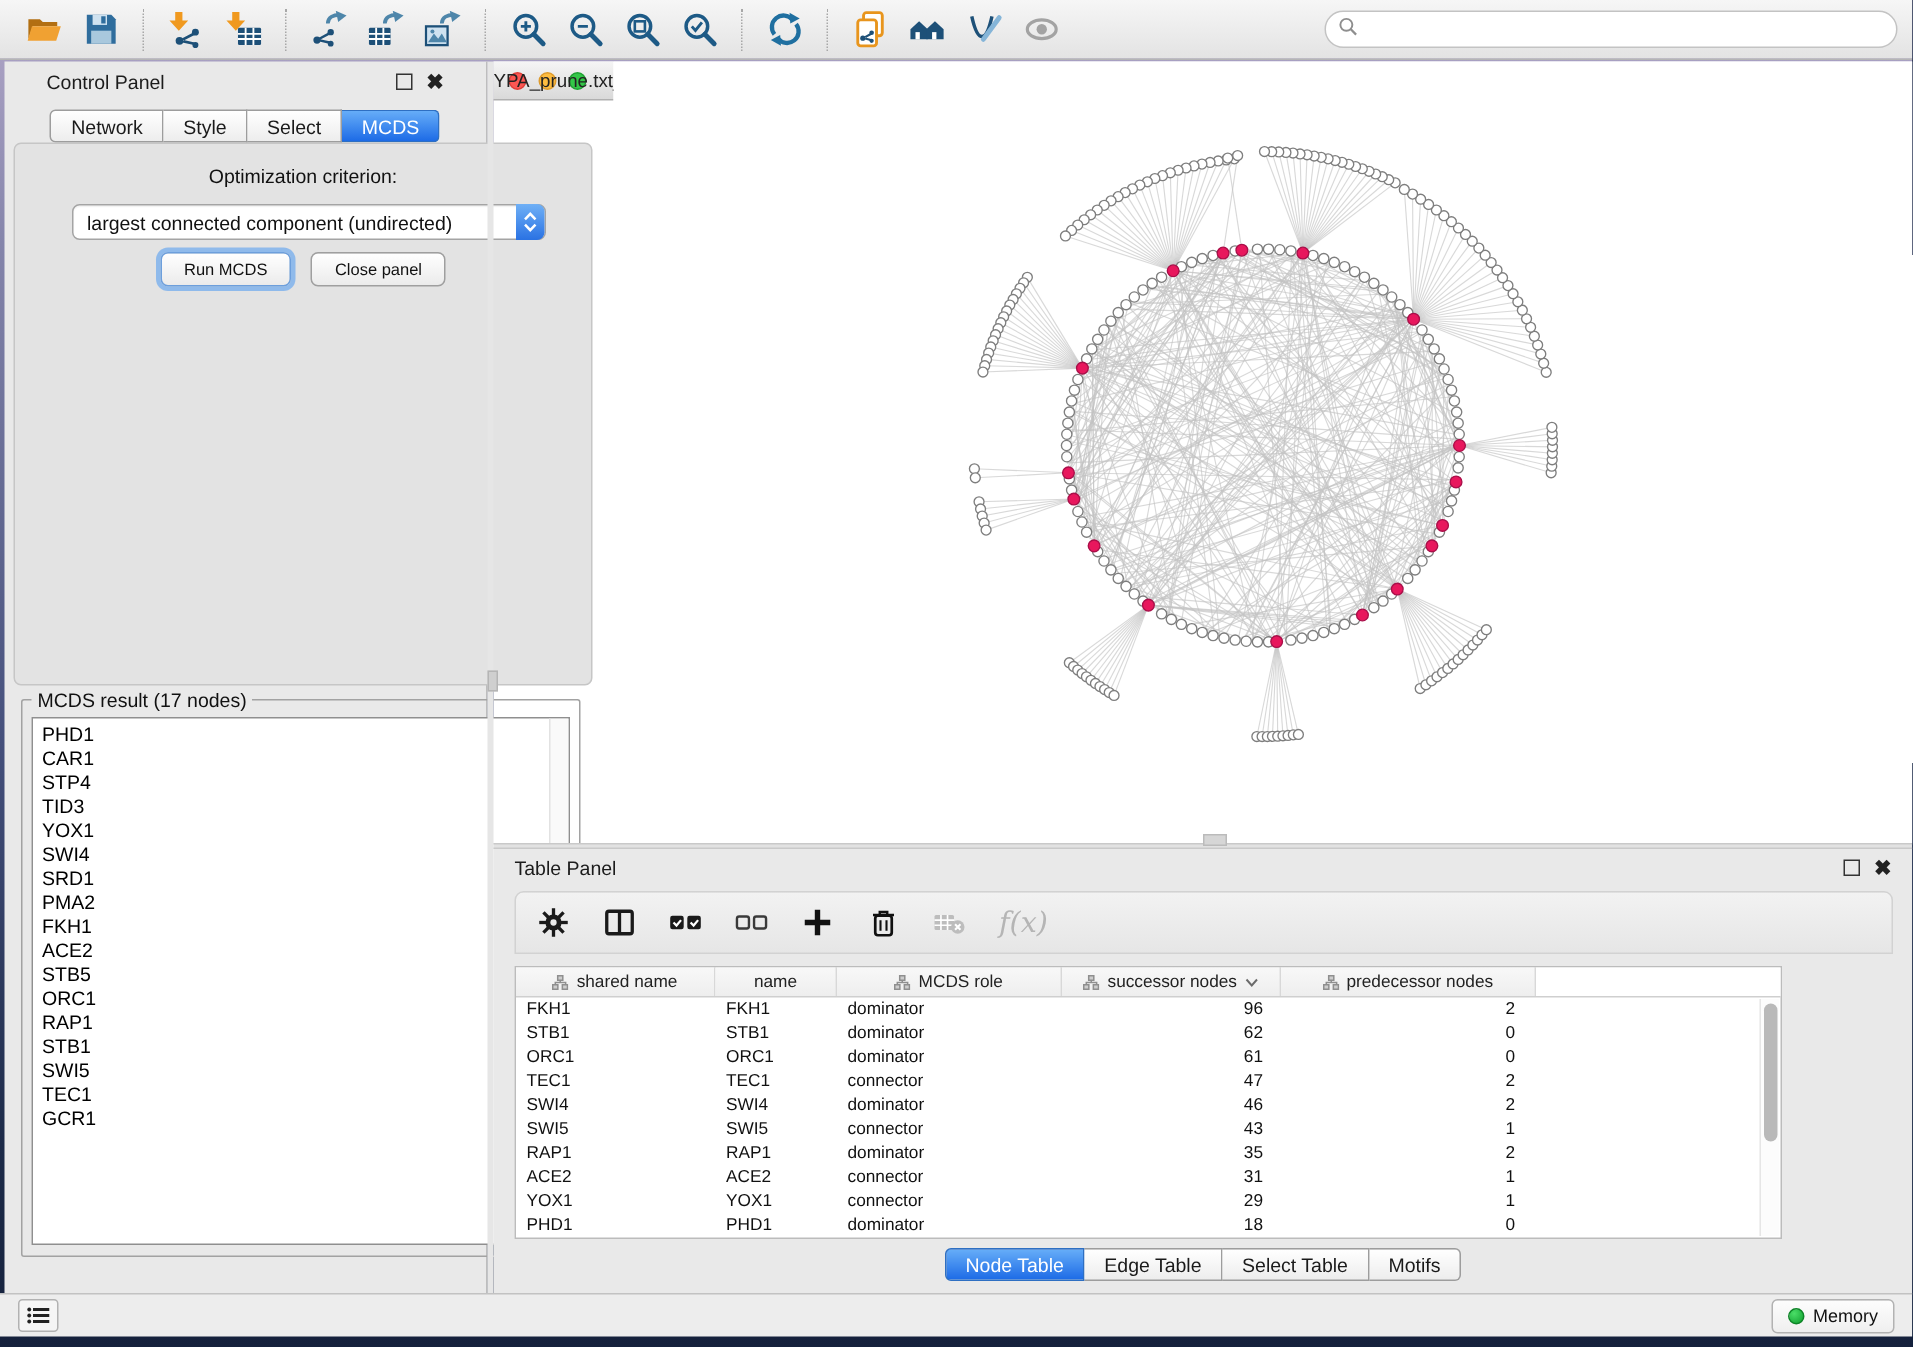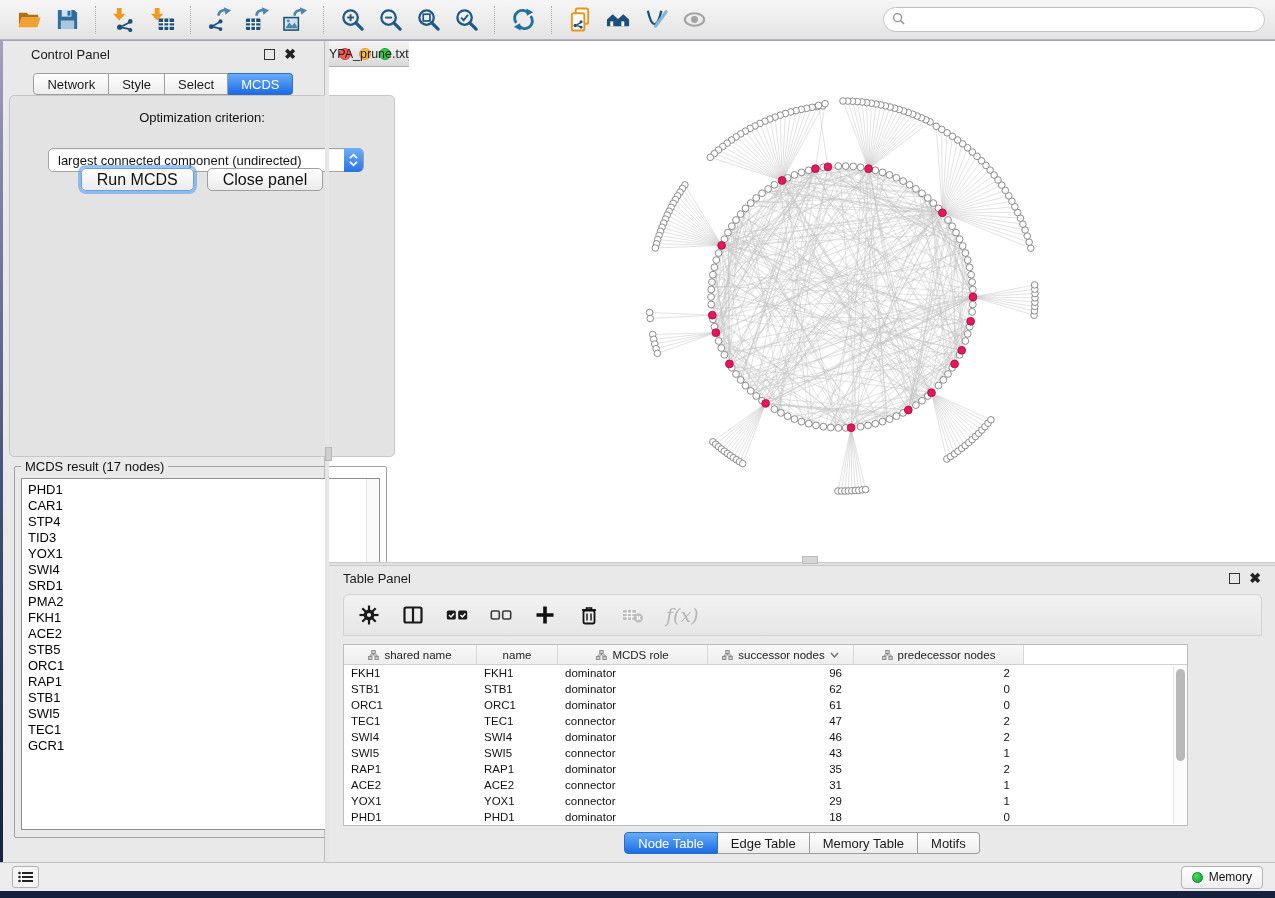--- a/index.html
+++ b/index.html
@@ -31,27 +31,27 @@
   .close-x{font-size:14px;font-weight:bold;color:#222;line-height:11px;}
   .cp-tabs{position:absolute;left:0;top:32px;width:100%;display:flex;justify-content:center;}
   .seg{height:22px;display:flex;align-items:center;padding:0 13px;font-size:13px;color:#1a1a1a;
     background:linear-gradient(#ffffff,#ededed);border:1px solid #9d9d9d;border-left:none;cursor:default;}
   .seg:first-child{border-left:1px solid #9d9d9d;border-radius:4px 0 0 4px;}
   .seg:last-child{border-radius:0 4px 4px 0;}
   .seg.sel{background:linear-gradient(#66adf8,#1d6be6);border-color:#2e6fc2;color:#fff;}
   .cp-content{position:absolute;left:6px;top:54px;width:386px;height:362px;background:#e3e3e3;
     border:1px solid #c6c6c6;border-radius:5px;}
   .opt-label{position:absolute;top:14px;width:100%;text-align:center;font-size:13px;color:#111;}
-  .selectbox{position:absolute;left:38px;top:52px;width:316px;height:24px;background:#fff;
+  .selectbox{position:absolute;left:38px;top:40px;width:316px;height:24px;background:#fff;
     border:1px solid #a4a4a4;border-radius:5px;display:flex;align-items:center;font-size:13px;
     padding-left:9px;color:#111;box-shadow:inset 0 1px 1px rgba(0,0,0,.06);}
   .spin{position:absolute;right:0;top:-1px;height:24px;width:19px;border-radius:0 5px 5px 0;
     background:linear-gradient(#6fb0f6,#2a72e3);display:flex;align-items:center;justify-content:center;}
   .btn-row{position:absolute;top:72px;width:100%;display:flex;justify-content:center;gap:13px;}
-  .aqua-btn{height:23px;padding:0 15px;font-size:16px;color:#111;background:linear-gradient(#ffffff,#ebebeb);
+  .aqua-btn{height:23px;padding:0 15px;font-size:11px;color:#111;background:linear-gradient(#ffffff,#ebebeb);
     border:1px solid #9f9f9f;border-radius:5px;display:flex;align-items:center;font-family:"Liberation Sans",sans-serif;}
   .aqua-btn.focus{box-shadow:0 0 0 3px rgba(98,164,240,.65);border-color:#6d9fdc;}
   .groupbox{position:absolute;left:11px;top:425px;width:373px;height:372px;border:1px solid #a2a2a2;border-radius:2px;}
   .groupbox .legend{position:absolute;top:-8px;left:6px;background:#e9e9e9;padding:0 4px;font-size:13px;color:#111;}
   .listbox{position:absolute;left:6px;top:11px;right:6px;bottom:7px;background:#fff;border:1px solid #8f8f8f;overflow:hidden;}
   .listbox .items{position:absolute;left:0;top:3px;right:14px;}
   .list-item{font-size:13px;line-height:16px;padding-left:6px;color:#000;}
   .list-scroll{position:absolute;right:0;top:0;bottom:0;width:13px;background:#fafafa;border-left:1px solid #e2e2e2;}
 
   
@@ -1233,21 +1233,21 @@
               </div>
             </div>
           <div class="tp-scroll">
               <div class="tp-thumb"></div>
             </div>
         </div>
 
         <div class="tp-tabs">
             <div class="seg sel">Node Table</div>
             <div class="seg">Edge Table</div>
-            <div class="seg">Memory Table</div>
+            <div class="seg">Select Table</div>
             <div class="seg">Motifs</div>
           </div>
       </div>
     </div>
   </div>
 
   <div class="statusbar">
     <span class="list-btn">
       <svg width="15" height="12" viewBox="0 0 15 12">
           <g fill="#222">

